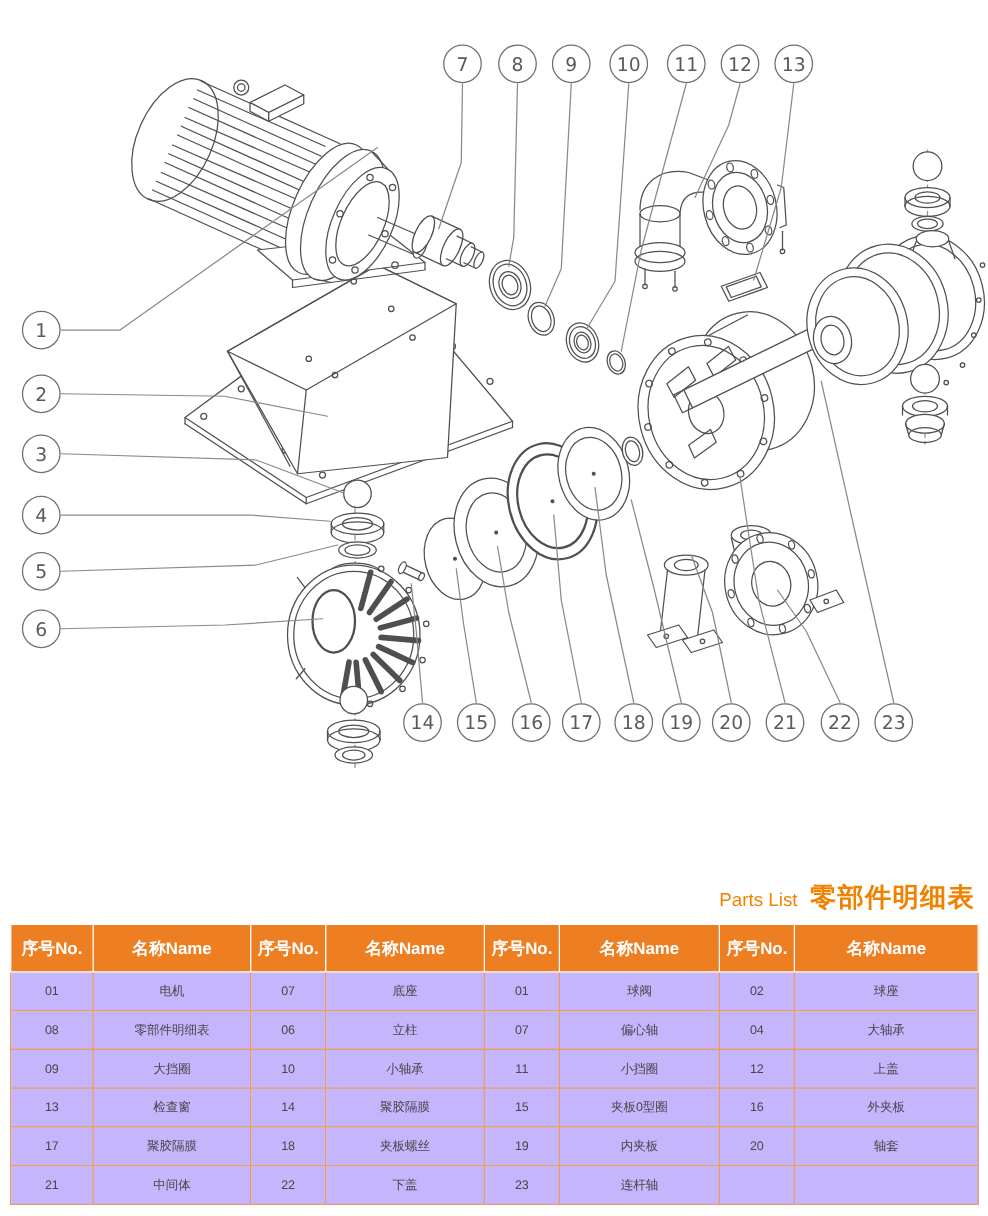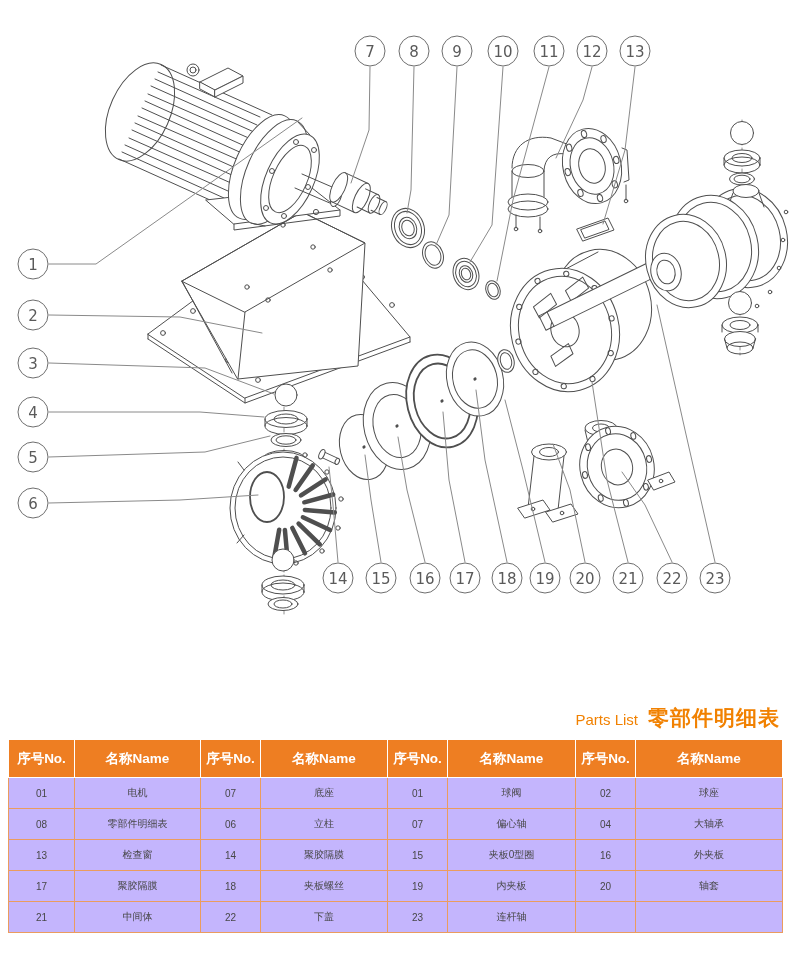--- a/index.html
+++ b/index.html
@@ -470,20 +470,30 @@
         <td>08</td>
         <td>零部件明细表</td>
         <td>06</td>
         <td>立柱</td>
         <td>07</td>
         <td>偏心轴</td>
         <td>04</td>
         <td>大轴承</td>
       </tr>
       <tr>
+        <td>09</td>
+        <td>大挡圈</td>
+        <td>10</td>
+        <td>小轴承</td>
+        <td>11</td>
+        <td>小挡圈</td>
+        <td>12</td>
+        <td>上盖</td>
+      </tr>
+      <tr>
         <td>13</td>
         <td>检查窗</td>
         <td>14</td>
         <td>聚胶隔膜</td>
         <td>15</td>
         <td>夹板0型圈</td>
         <td>16</td>
         <td>外夹板</td>
       </tr>
       <tr>

